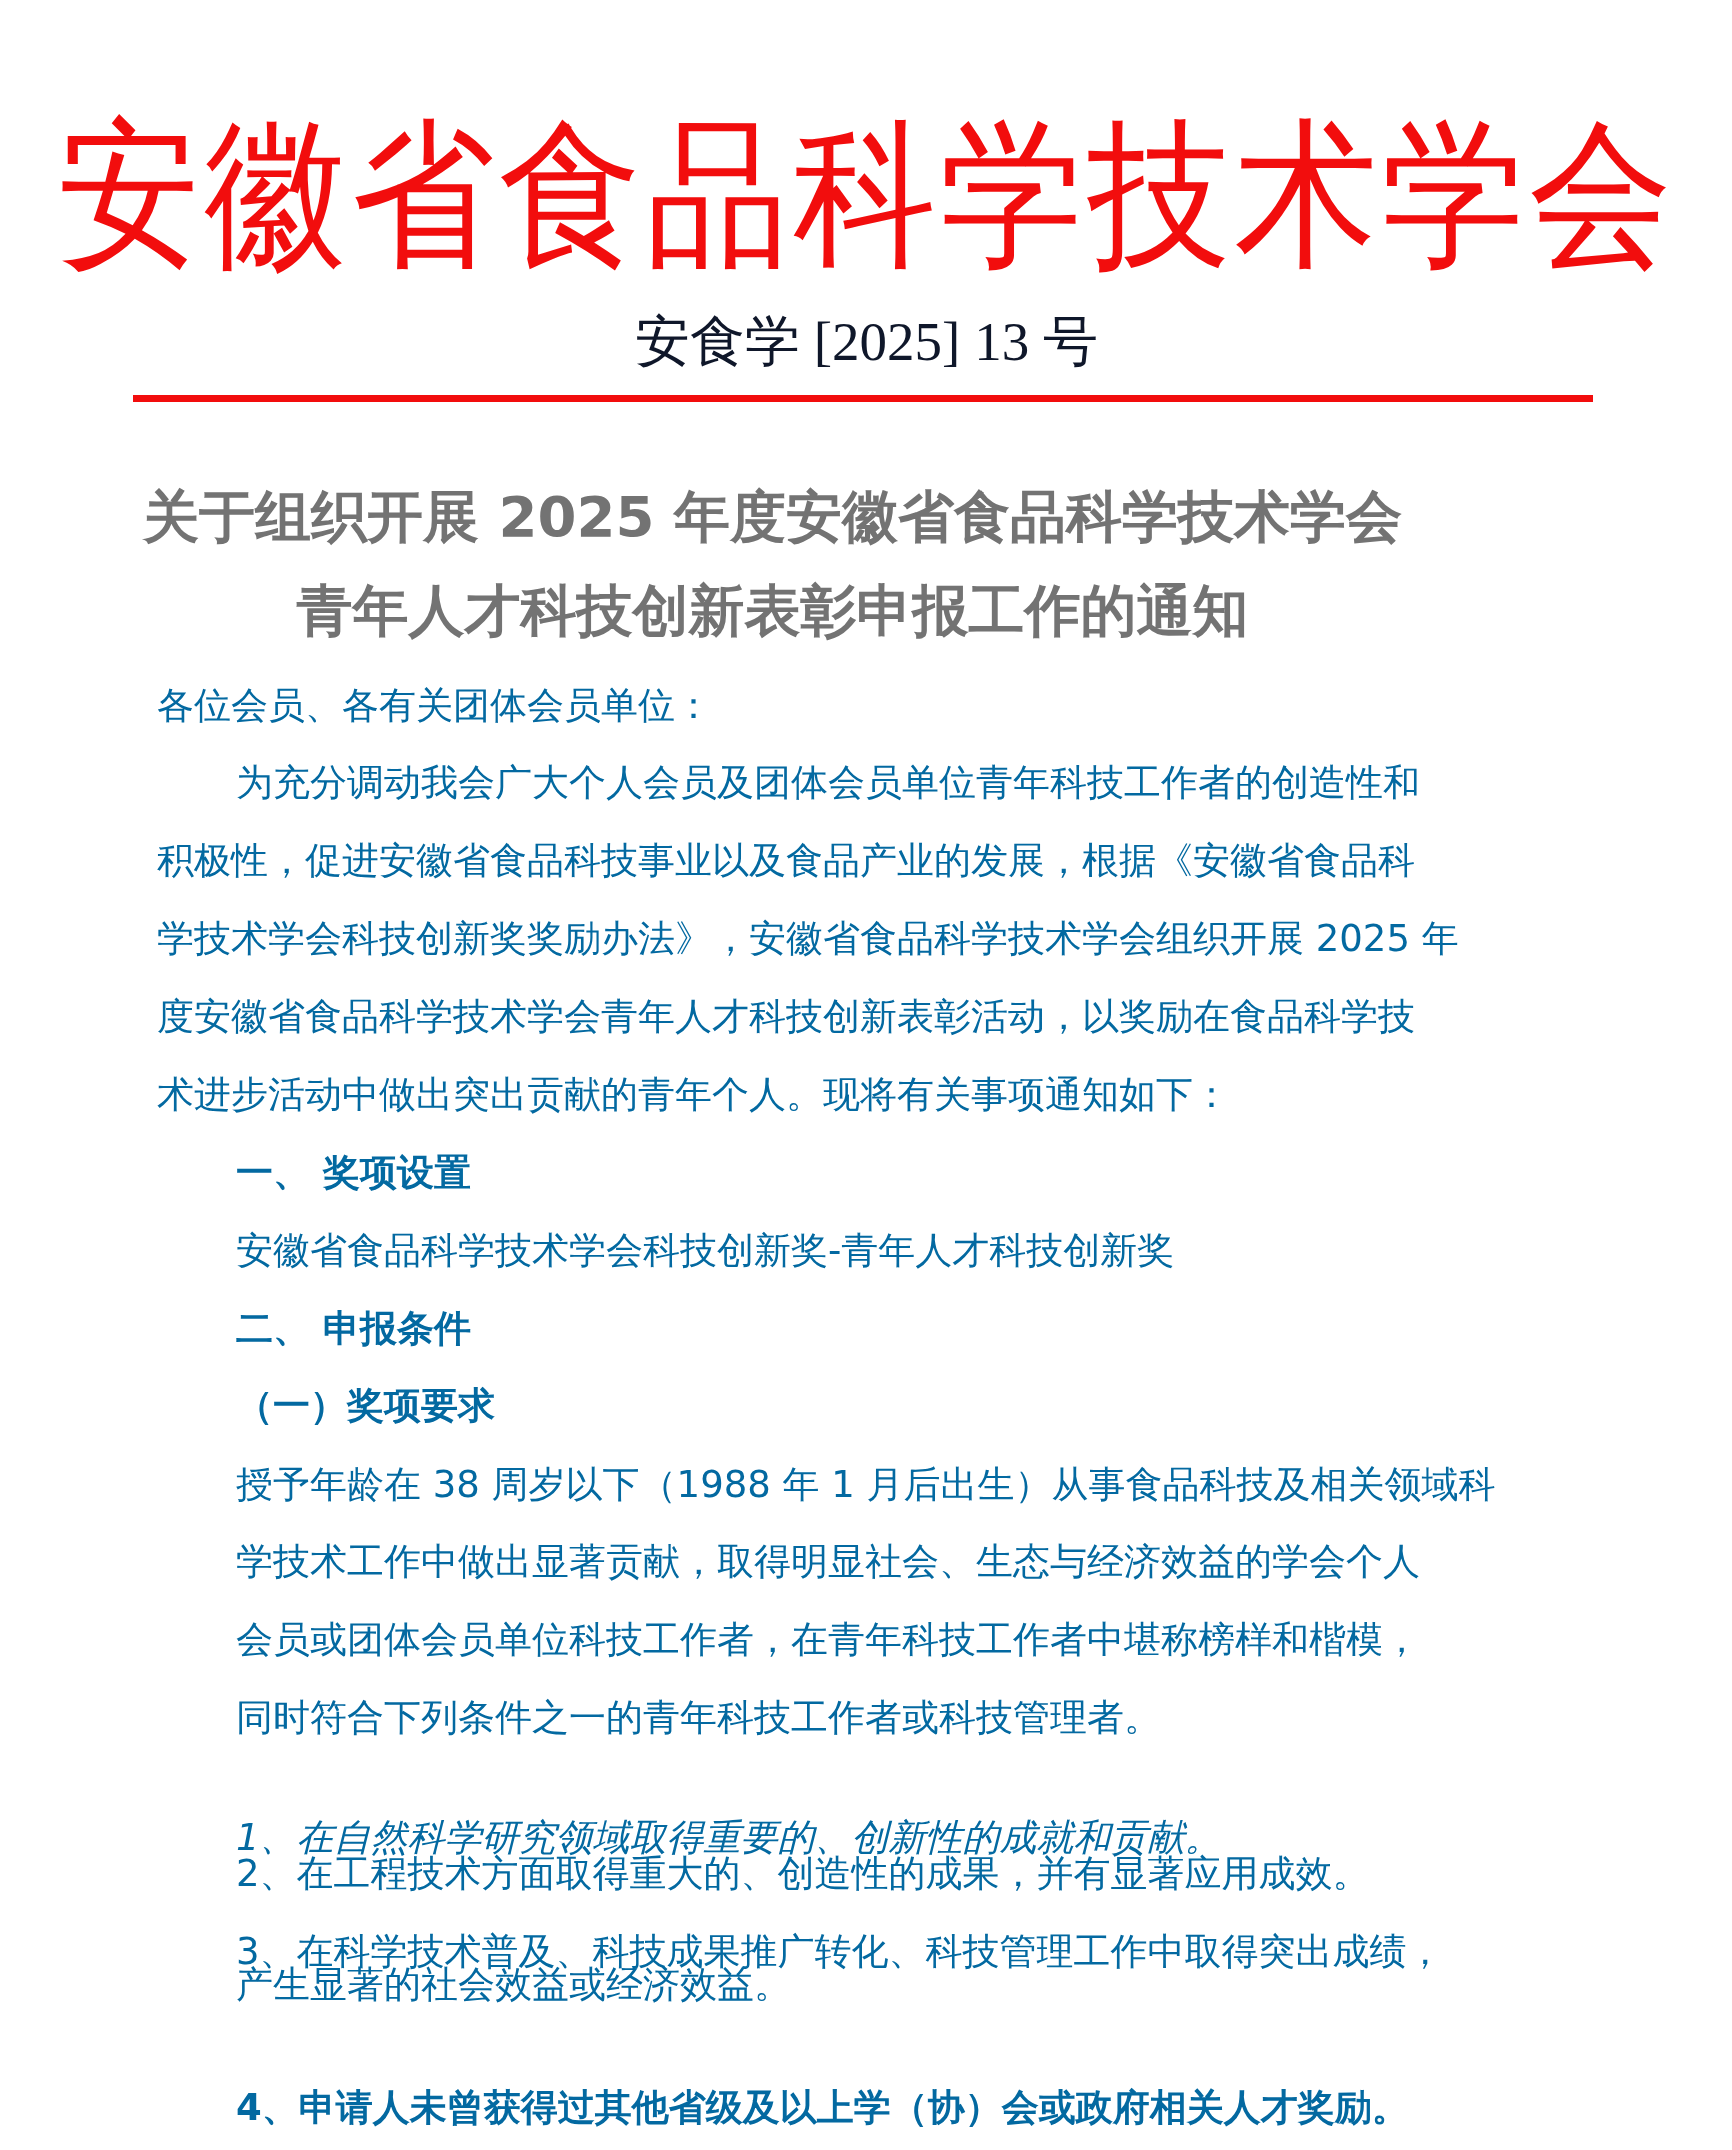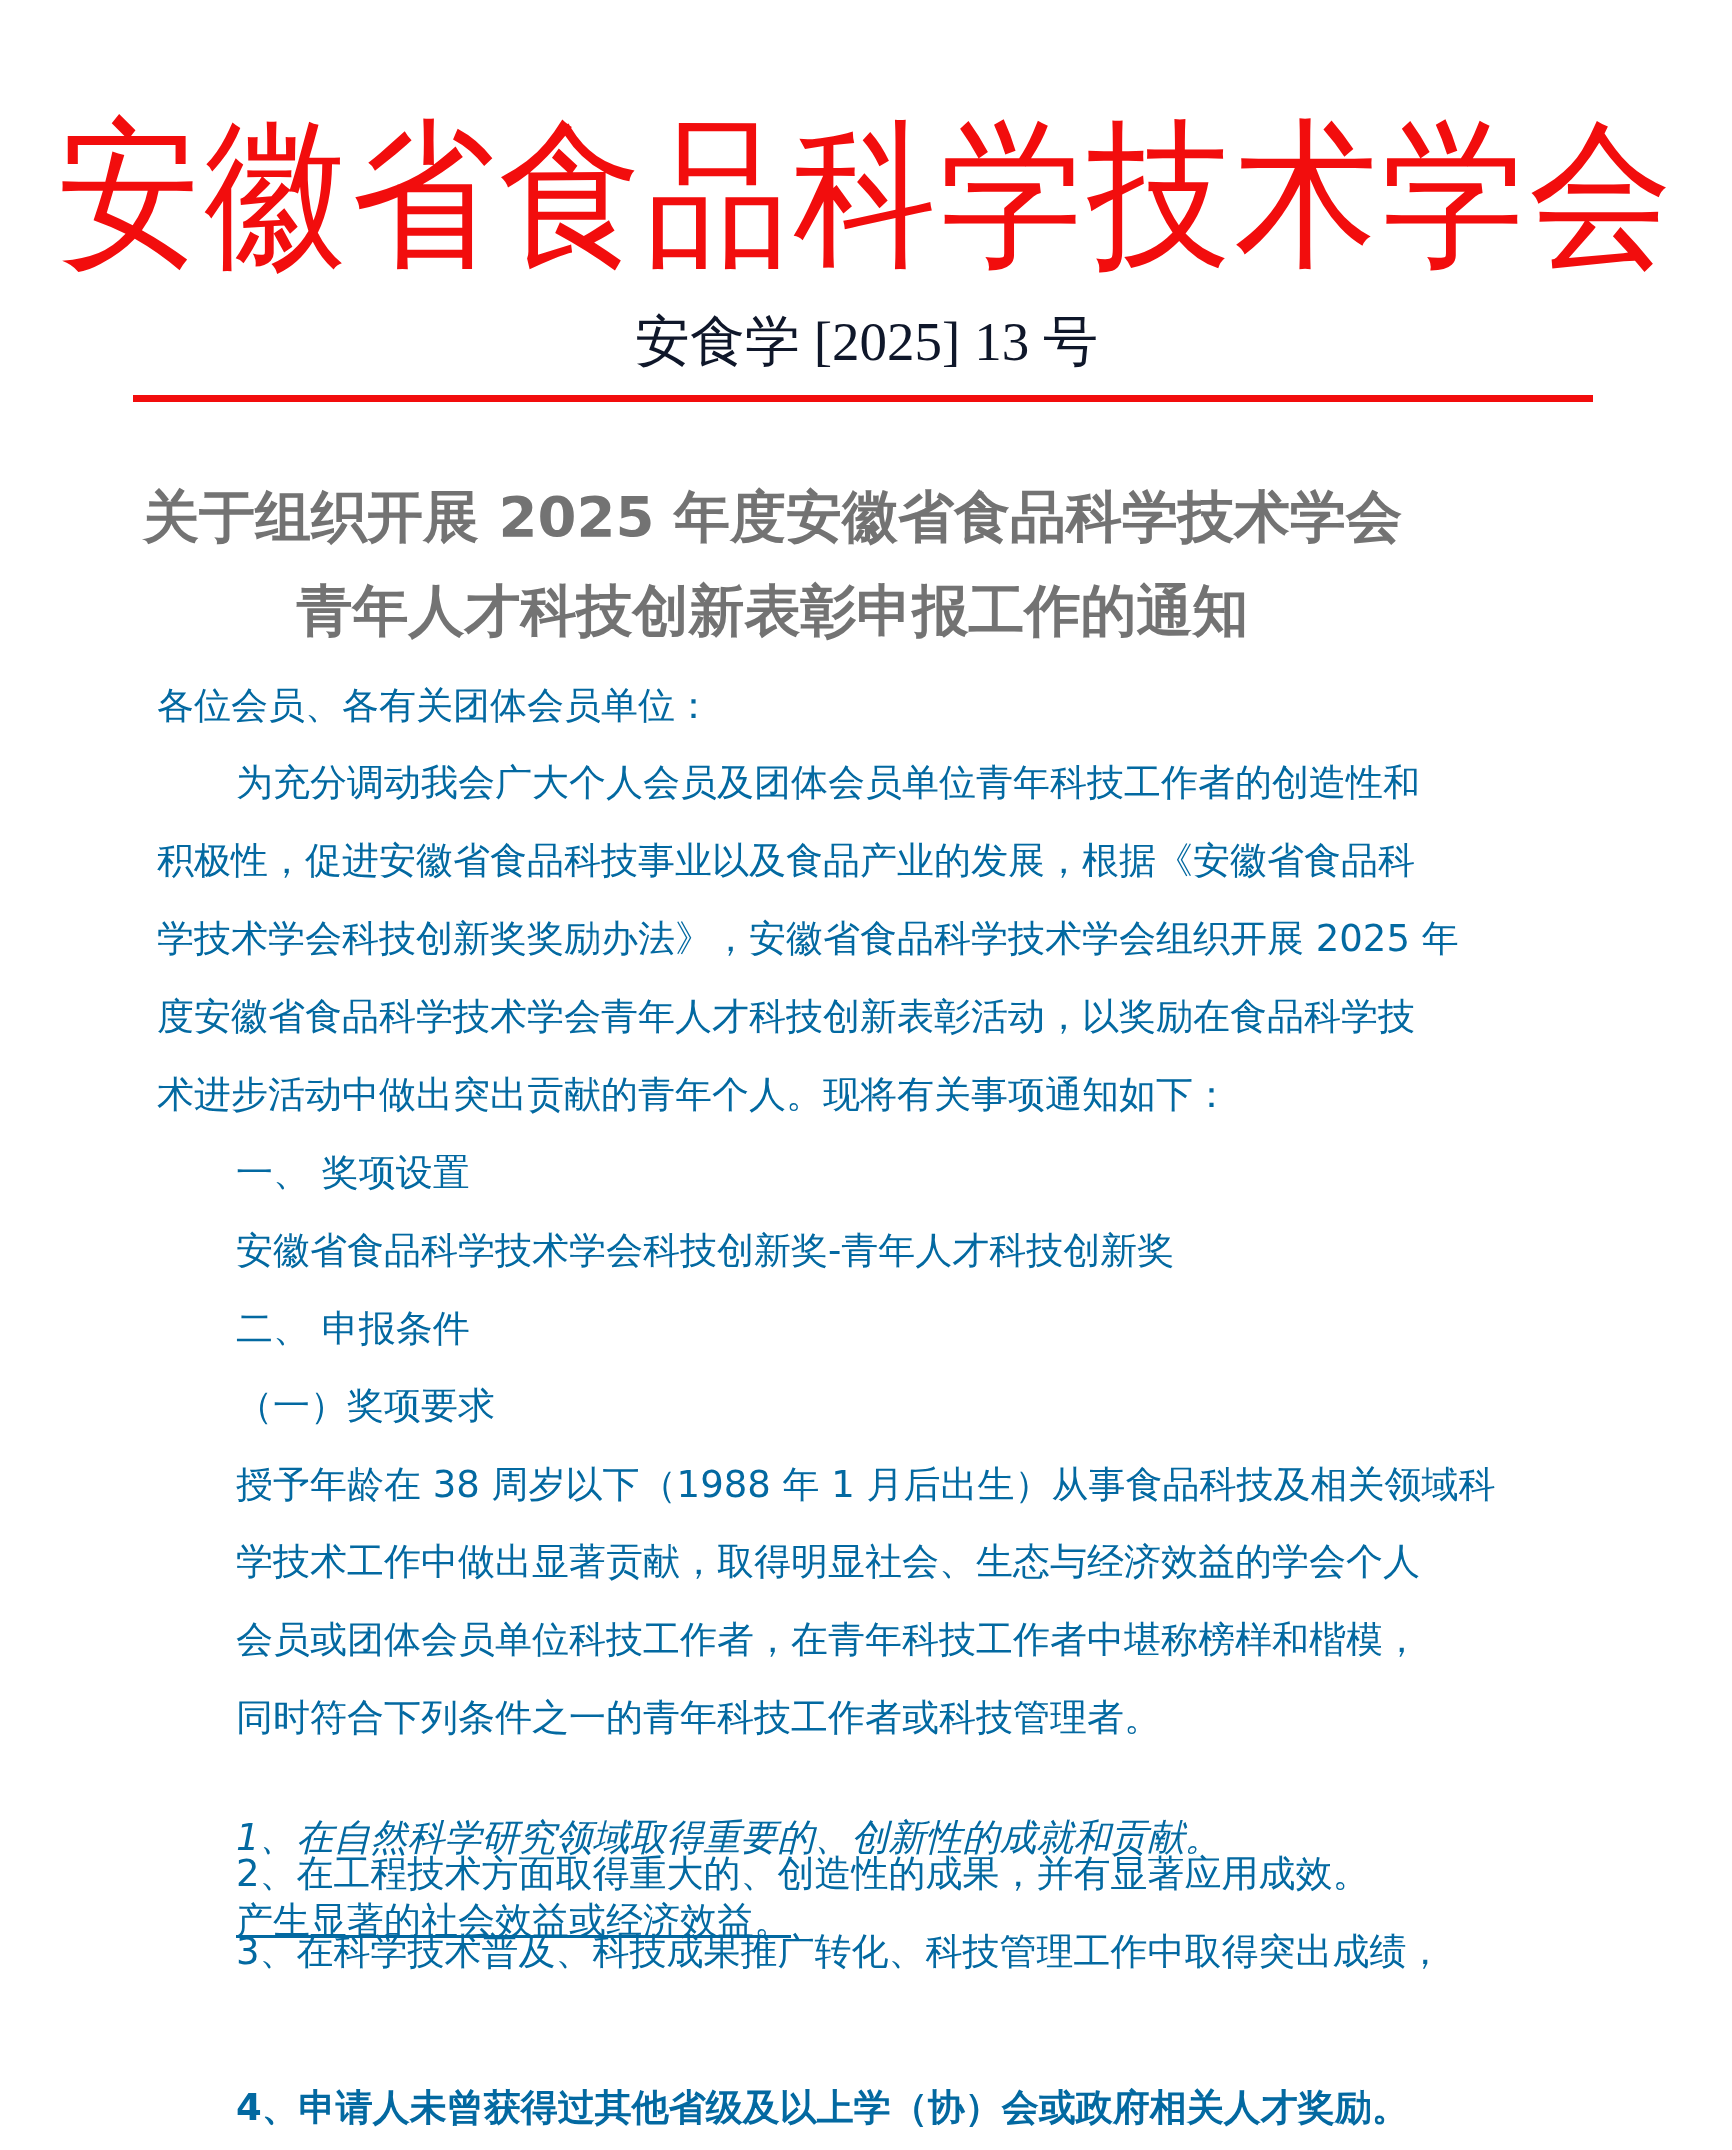--- a/index.html
+++ b/index.html
@@ -63,21 +63,21 @@
     .title.l2 { top: 576px; }
     .line {
       position: absolute;
       font-family: "DejaVu Sans", "Liberation Sans", sans-serif;
       font-size: 37px;
       line-height: 49px;
       white-space: nowrap;
       color: #0369a1;
     }
     .heading {
-      font-weight: normal;
+      font-weight: bold;
     }
   </style>
 </head>
 <body>
 
 <div>
 
   <div class="masthead">安徽省食品科学技术学会</div>
 
   <div class="doc-number">安食学  [2025] 13 号</div>
@@ -102,17 +102,17 @@
   <div class="line heading" style="left:236px; top:1381px;">（一）奖项要求</div>
 
   <div class="line" style="left:236px; top:1460px;">授予年龄在 38 周岁以下（1988 年 1 月后出生）从事食品科技及相关领域科</div>
   <div class="line" style="left:236px; top:1537px;">学技术工作中做出显著贡献，取得明显社会、生态与经济效益的学会个人</div>
   <div class="line" style="left:236px; top:1615px;">会员或团体会员单位科技工作者，在青年科技工作者中堪称榜样和楷模，</div>
   <div class="line" style="left:236px; top:1693px;">同时符合下列条件之一的青年科技工作者或科技管理者。</div>
 
   <div class="line" style="left:236px; top:1813px;font-style:italic;">1、在自然科学研究领域取得重要的、创新性的成就和贡献。</div>
   <div class="line" style="left:236px; top:1849px;">2、在工程技术方面取得重大的、创造性的成果，并有显著应用成效。</div>
   <div class="line" style="left:236px; top:1927px;">3、在科学技术普及、科技成果推广转化、科技管理工作中取得突出成绩，</div>
-  <div class="line" style="left:236px; top:1896px;text-decoration:underline;">产生显著的社会效益或经济效益。</div>
+  <div class="line" style="left:236px; top:1960px;">产生显著的社会效益或经济效益。</div>
   <div class="line" style="left:236px; top:2083px;font-weight:bold;">4、申请人未曾获得过其他省级及以上学（协）会或政府相关人才奖励。</div>
 
 </div>
 
 
 </body></html>

